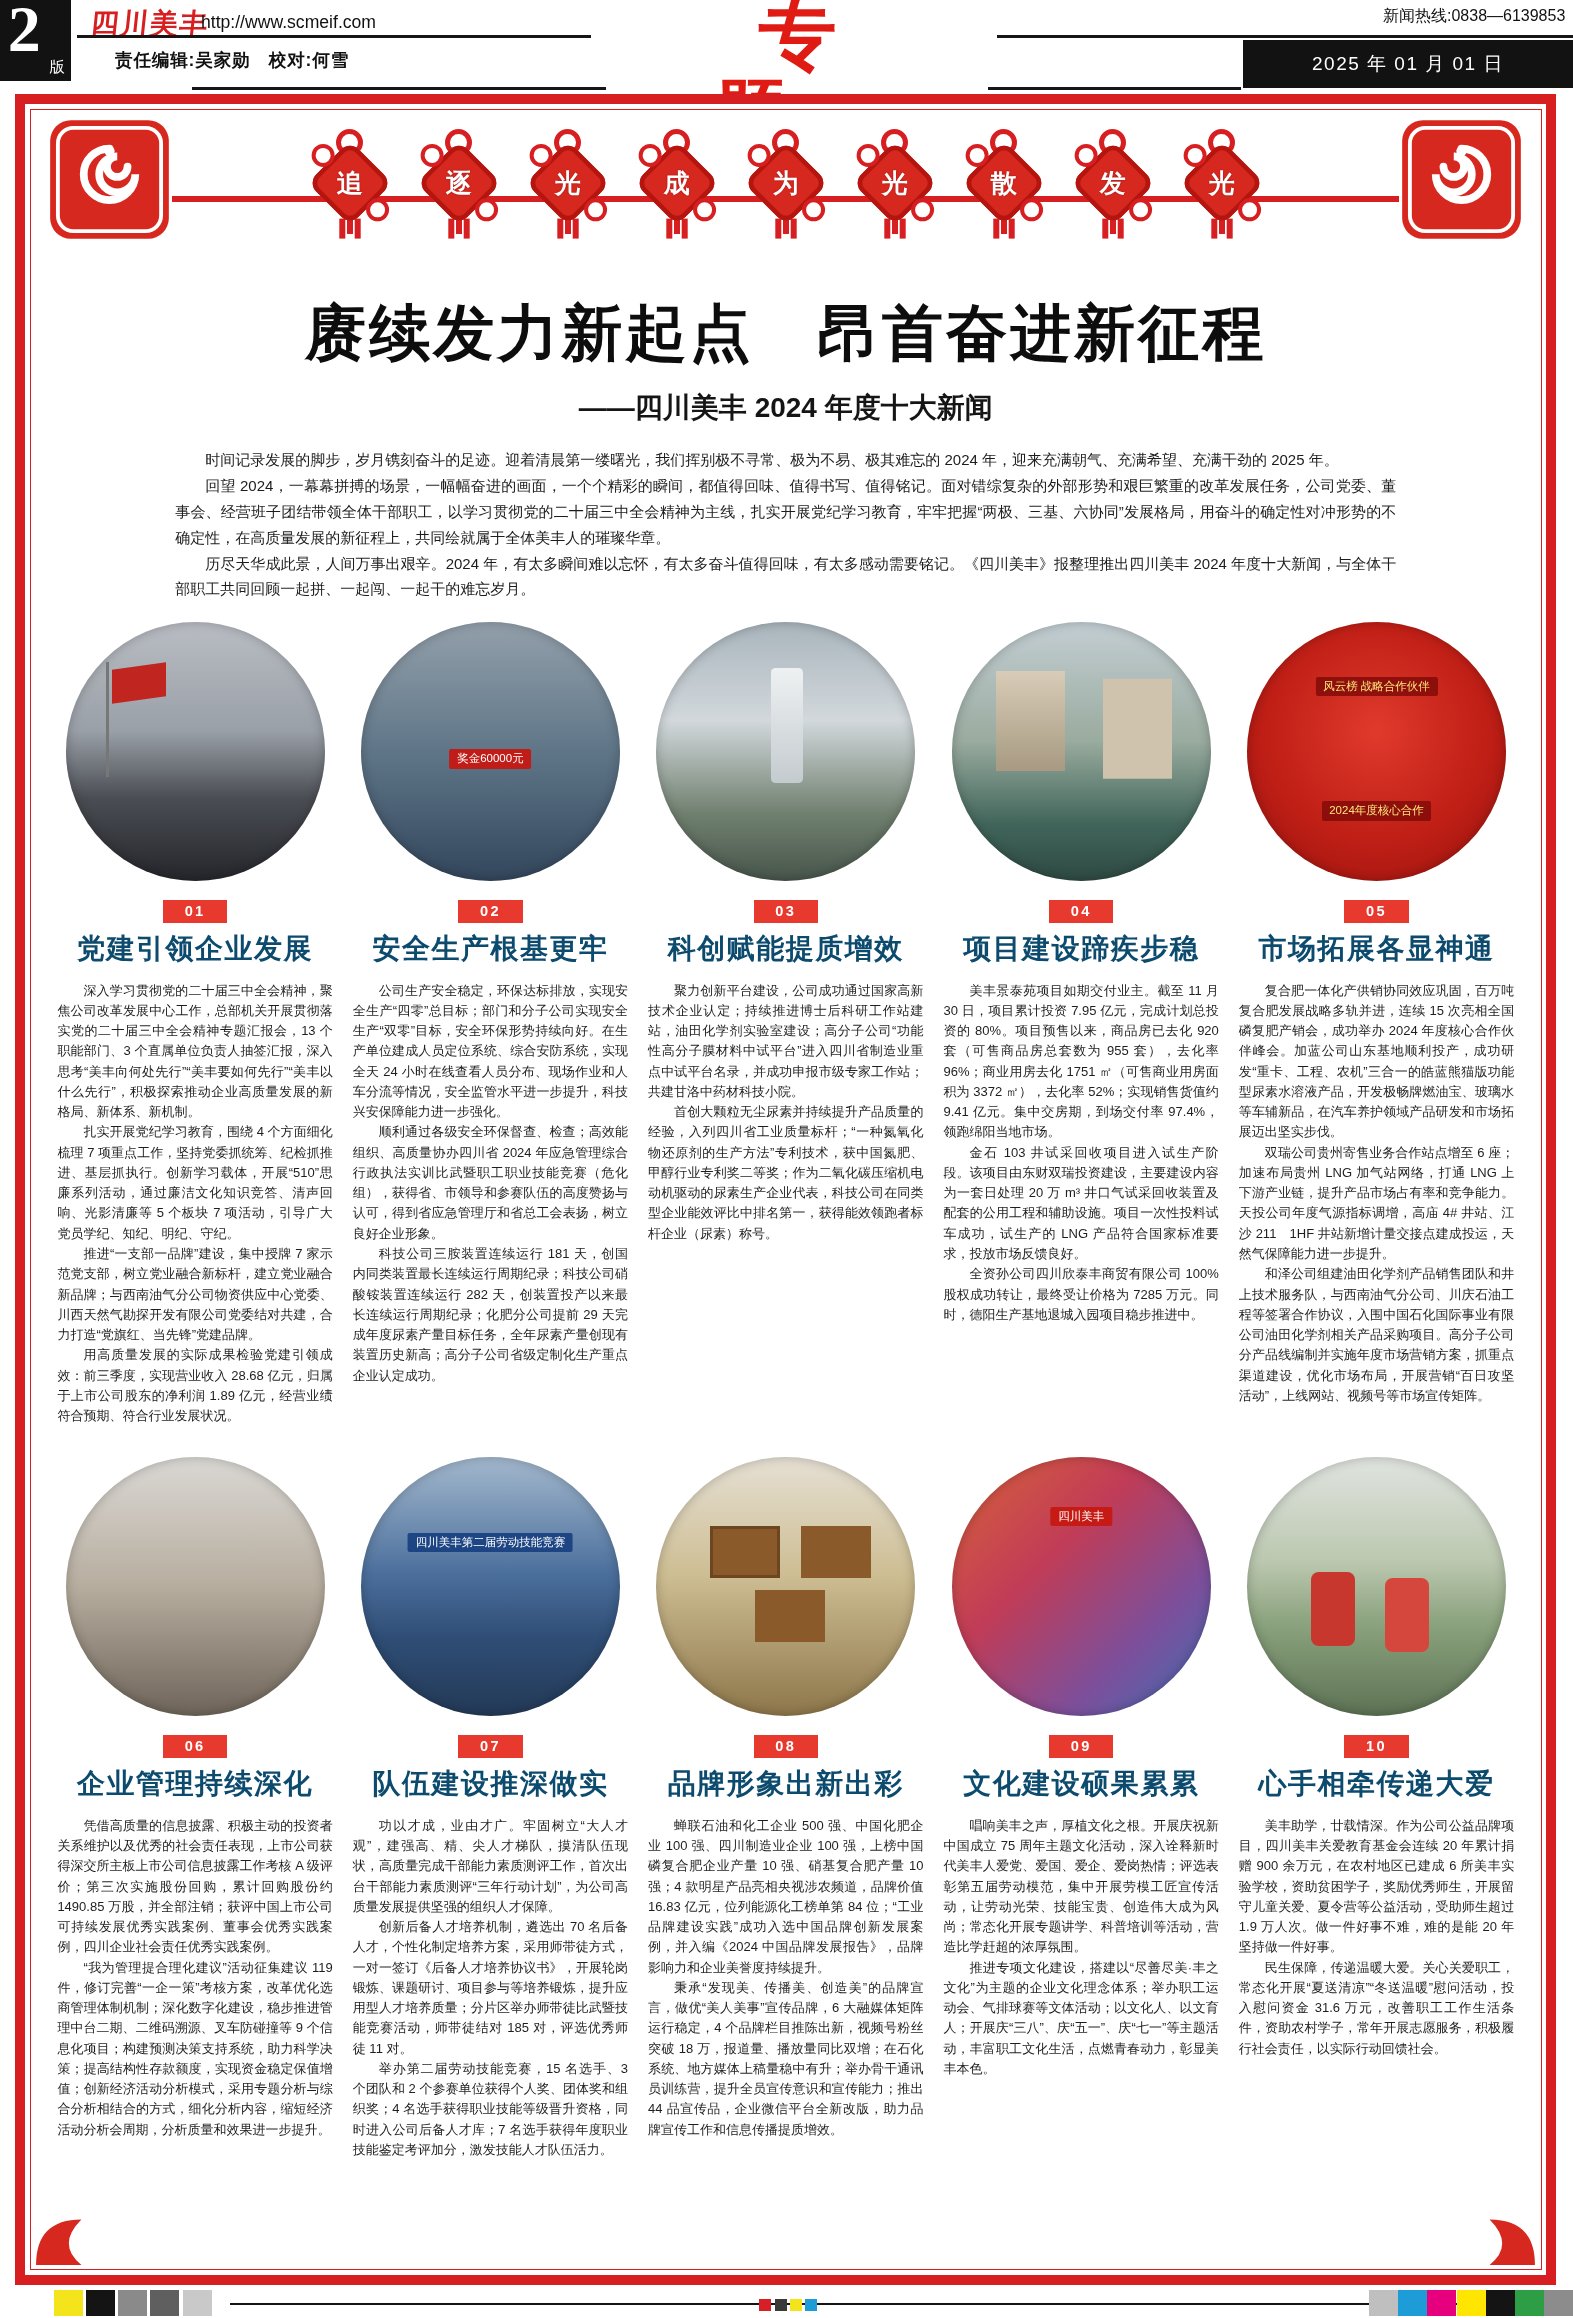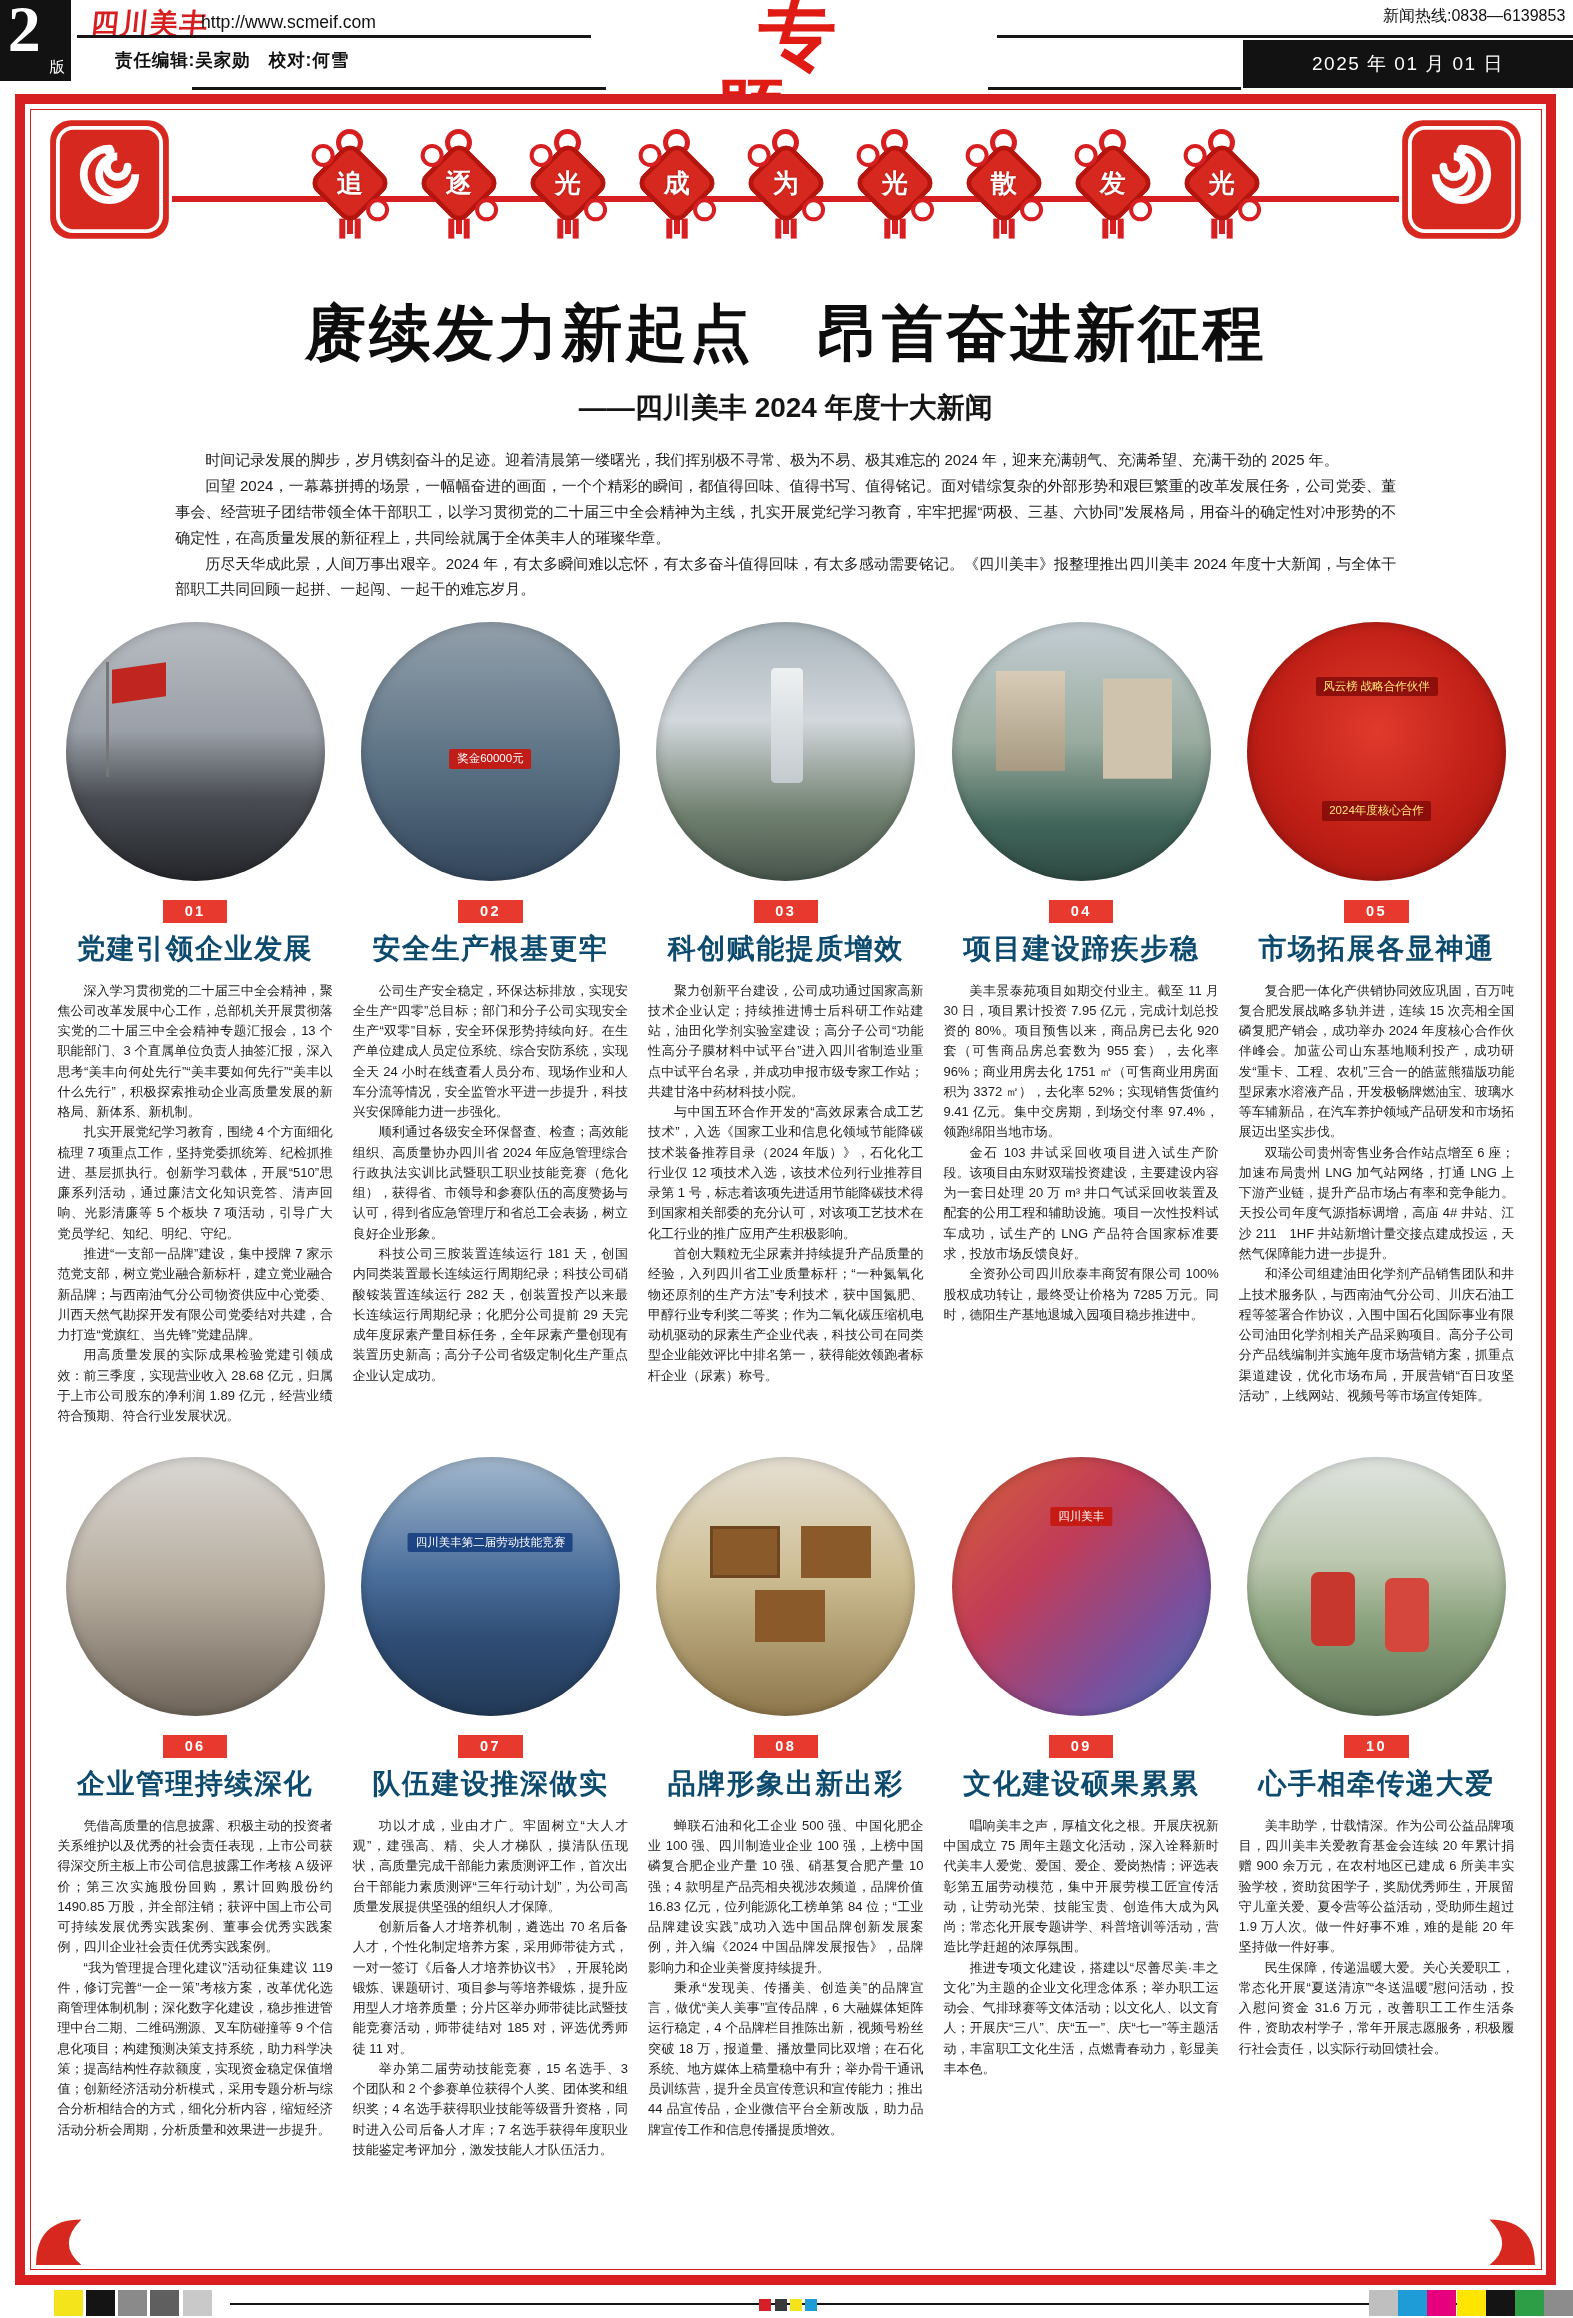--- a/index.html
+++ b/index.html
@@ -242,21 +242,20 @@
           <p>科技公司三胺装置连续运行 181 天，创国内同类装置最长连续运行周期纪录；科技公司硝酸铵装置连续运行 282 天，创装置投产以来最长连续运行周期纪录；化肥分公司提前 29 天完成年度尿素产量目标任务，全年尿素产量创现有装置历史新高；高分子公司省级定制化生产重点企业认定成功。</p>
         </div>
       </div>
 
       <div class="cell">
         <div class="photo p3"></div>
         <div class="badge">03</div>
         <div class="ntitle">科创赋能提质增效</div>
         <div class="nbody">
           <p>聚力创新平台建设，公司成功通过国家高新技术企业认定；持续推进博士后科研工作站建站，油田化学剂实验室建设；高分子公司“功能性高分子膜材料中试平台”进入四川省制造业重点中试平台名录，并成功申报市级专家工作站；共建甘洛中药材科技小院。</p>
-            <p>与中国五环合作开发的“高效尿素合成工艺技术”，入选《国家工业和信息化领域节能降碳技术装备推荐目录（2024 年版）》，石化化工行业仅 12 项技术入选，该技术位列行业推荐目录第 1 号，标志着该项先进适用节能降碳技术得到国家相关部委的充分认可，对该项工艺技术在化工行业的推广应用产生积极影响。</p>
           <p>首创大颗粒无尘尿素并持续提升产品质量的经验，入列四川省工业质量标杆；“一种氮氧化物还原剂的生产方法”专利技术，获中国氮肥、甲醇行业专利奖二等奖；作为二氧化碳压缩机电动机驱动的尿素生产企业代表，科技公司在同类型企业能效评比中排名第一，获得能效领跑者标杆企业（尿素）称号。</p>
         </div>
       </div>
 
       <div class="cell">
         <div class="photo p4"></div>
         <div class="badge">04</div>
         <div class="ntitle">项目建设蹄疾步稳</div>
         <div class="nbody">
           <p>美丰景泰苑项目如期交付业主。截至 11 月 30 日，项目累计投资 7.95 亿元，完成计划总投资的 80%。项目预售以来，商品房已去化 920 套（可售商品房总套数为 955 套），去化率 96%；商业用房去化 1751 ㎡（可售商业用房面积为 3372 ㎡），去化率 52%；实现销售货值约 9.41 亿元。集中交房期，到场交付率 97.4%，领跑绵阳当地市场。</p>

